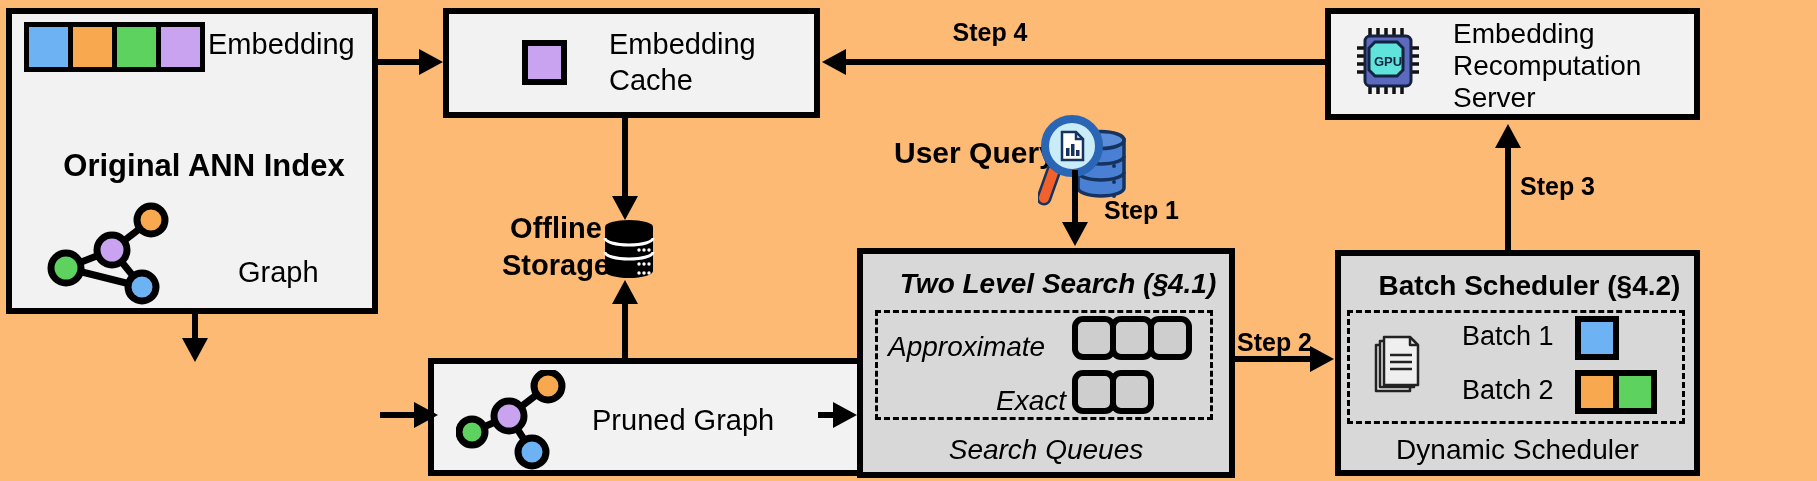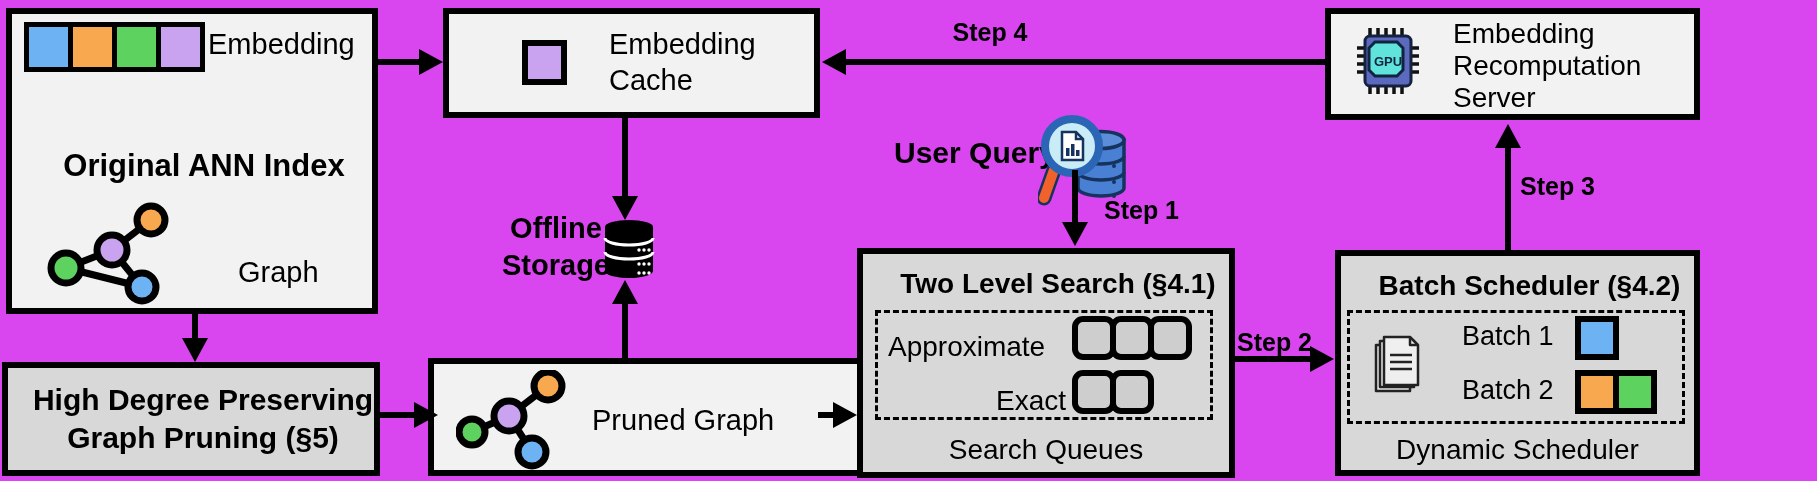--- a/index.html
+++ b/index.html
@@ -1,17 +1,17 @@
 <!DOCTYPE html>
 <html><head>
 <meta charset="utf-8">
 <style>
   html,body{margin:0;padding:0;background:#fff;}
   #canvas{
-    position:relative;width:1817px;height:481px;background:#d946ef;overflow:hidden;
+    position:relative;width:1817px;height:481px;background:#fdba74;overflow:hidden;
     font-family:"Liberation Sans", sans-serif;color:#000;
   }
   .box{position:absolute;border:6px solid #000;box-sizing:border-box;}
   .bg-light{background:#f2f2f2;}
   .bg-gray{background:#d8d8d8;}
   .abs{position:absolute;}
   .bold{font-weight:bold;padding-left:24px;}
   .ctr{text-align:center;left:0;right:0;}
 
   
@@ -68,24 +68,20 @@
       <g stroke="#000" stroke-width="7">
         <circle cx="111" cy="18" r="14" fill="#f8a84e"></circle>
         <circle cx="72" cy="48" r="15" fill="#c9a2f0"></circle>
         <circle cx="26" cy="66" r="15" fill="#5ed25e"></circle>
         <circle cx="102" cy="85" r="14" fill="#6db3f3"></circle>
       </g>
     </svg>
     <div class="abs" style="left:226px;top:234px;font-size:29px;margin-top:8px;">Graph</div>
   </div>
 
-  <div class="box bg-gray" style="left:2px;top:362px;width:378px;height:114px;display:flex;flex-direction:column;justify-content:center;">
-    <div class="ctr bold" style="font-size:30px;line-height:38px;">High Degree Preserving</div>
-    <div class="ctr bold" style="font-size:30px;line-height:38px;">Graph Pruning (§5)</div>
-  </div>
 
   <div class="box bg-light" style="left:443px;top:8px;width:377px;height:110px;">
     <div class="swatch abs" style="left: 73px; top: 26px; width: 45px; height: 45px; background: rgb(201, 162, 240);"></div>
     <div class="abs" style="left:160px;top:12px;font-size:29px;line-height:36px;">
       <div>Embedding</div>
       <div>Cache</div>
     </div>
   </div>
 
   <div class="abs bold" style="left:462px;top:210px;width:140px;text-align:center;font-size:29px;line-height:37px;">
@@ -150,21 +146,21 @@
 
     <g>
       <path d="M24,22 h14 l7,7 v21 h-21 z" fill="#fff" stroke="#16335f" stroke-width="2.5"></path>
       <path d="M38,22 v7 h7" fill="none" stroke="#16335f" stroke-width="2.5"></path>
       <rect x="28" y="38" width="3.5" height="8" fill="#16335f"></rect>
       <rect x="33" y="34" width="3.5" height="12" fill="#16335f"></rect>
       <rect x="38" y="40" width="3.5" height="6" fill="#16335f"></rect>
     </g>
   </svg>
 
-  <div class="box bg-gray" style="left:857px;top:248px;width:378px;height:230px;">
+  <div class="box bg-gray" style="left:857px;top:248px;width:378px;height:230px;font-style:italic;">
     <div class="abs ctr bold" style="top:14px;font-size:28px;">Two Level Search (§4.1)</div>
     <div class="dashed" style="left:12px;top:56px;width:338px;height:110px;">
       <div class="abs" style="left:10px;top:18px;font-size:28px;">Approximate</div>
       <div class="slot-row" style="left:194px;top:3px;">
         <div class="slot"></div>
         <div class="slot"></div>
         <div class="slot"></div>
       </div>
       <div class="abs" style="left:100px;top:72px;width:88px;text-align:right;font-size:28px;">Exact</div>
       <div class="slot-row" style="left:194px;top:57px;">

